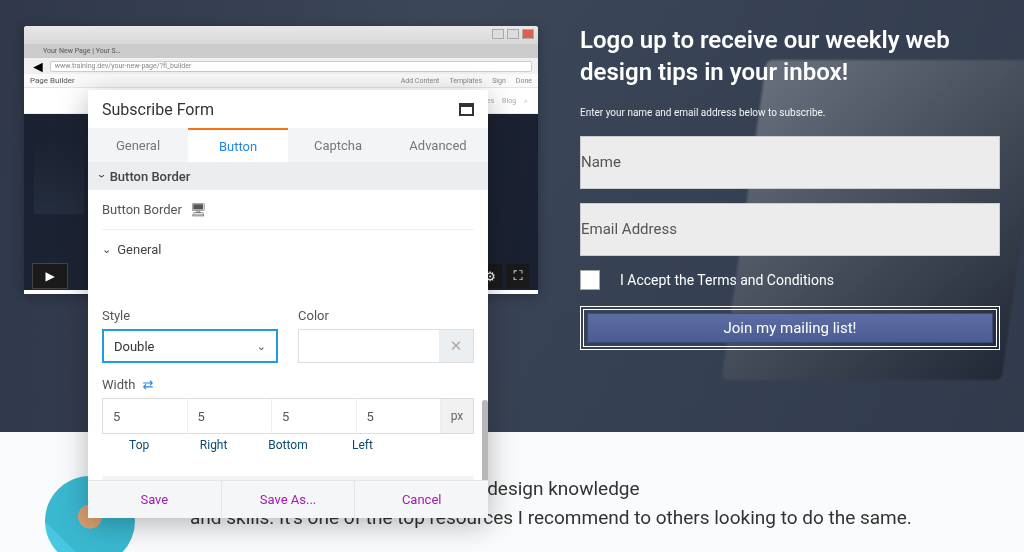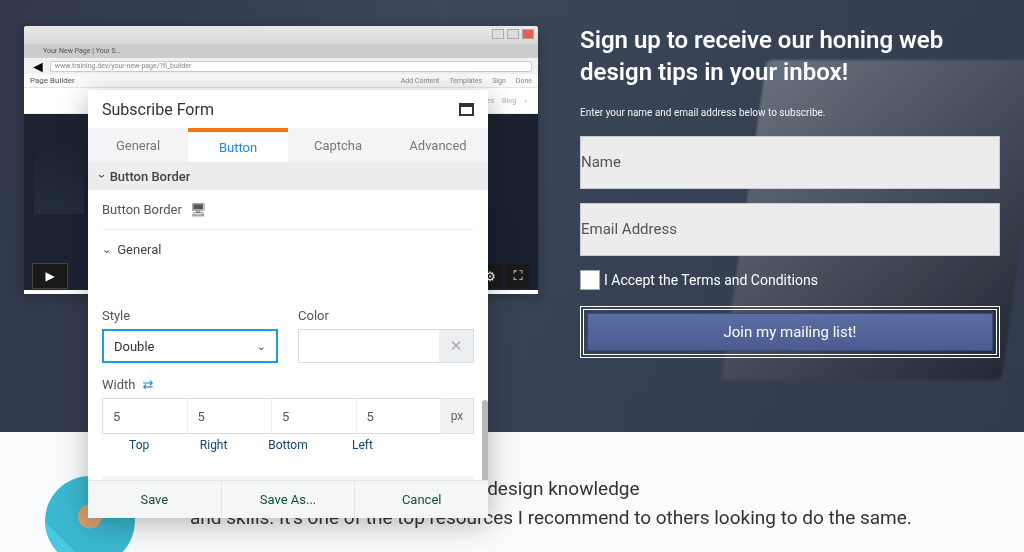--- a/index.html
+++ b/index.html
@@ -7,24 +7,24 @@
 
 
 .hero-bg { position: absolute; top: 0; left: 0; width: 1024px; height: 432px; background: linear-gradient(rgba(40,50,70,0.7), rgba(40,50,70,0.75)), linear-gradient(100deg, #445 0%, #6a7888 40%, #4a5560 100%); }
 .hero-bg::after { content: ""; position: absolute; right: 0; top: 60px; width: 280px; height: 320px; background: linear-gradient(135deg, rgba(255,255,255,0.25), rgba(0,0,0,0.3)); transform: skewX(-8deg); border-radius: 6px; filter: blur(1px); }
 
 
 .signup { position: absolute; top: 24px; left: 580px; width: 420px; color: #fff; }
 .signup h2 { font-size: 24px; font-weight: 600; line-height: 1.35; margin-bottom: 18px; }
 .signup p { font-size: 10px; margin-bottom: 18px; color: rgba(255,255,255,0.95); }
 .signup-field { width: 100%; height: 53px; background: #ececec; border: 1px solid #ccc; padding: 0 0; font-size: 15px; color: #555; display: flex; align-items: center; margin-bottom: 14px; }
-.terms-row { display: flex; align-items: center; gap: 4px; margin-top: 12px; margin-bottom: 16px; font-size: 14px; }
+.terms-row { display: flex; align-items: center; gap: 20px; margin-top: 12px; margin-bottom: 16px; font-size: 14px; }
 .terms-checkbox { width: 20px; height: 20px; background: #fff; border: 1px solid #aaa; }
 .signup-button-wrap { border: 4px double #fff; padding: 3px; }
-.signup-button { width: 100%; height: 38px; background: linear-gradient(#5b6da3, #4a5c92); color: #fff; font-size: 15px; display: flex; align-items: center; justify-content: center; border: 1px solid #3a4a7a; text-align: center; }
+.signup-button { width: 100%; height: 30px; background: linear-gradient(#5b6da3, #4a5c92); color: #fff; font-size: 15px; display: flex; align-items: center; justify-content: center; border: 1px solid #3a4a7a; text-align: center; }
 
 
 .lower { position: absolute; top: 432px; left: 0; width: 1024px; height: 120px; background: #fafbfc; }
 .testimonial { position: absolute; top: 474px; left: 190px; width: 800px; font-size: 19px; color: #333; line-height: 1.55; }
 .avatar { position: absolute; top: 476px; left: 45px; width: 90px; height: 90px; border-radius: 50%; background: radial-gradient(circle at 40% 30%, #4fc3d9 0%, #1a9cb8 60%, #0e7a92 100%); background-image: linear-gradient(45deg, #48c8e0 25%, transparent 25%), radial-gradient(circle at 50% 45%, #d8a070 0%, #d8a070 18%, transparent 18%); background-color: #3ab8d0; overflow: hidden; }
 
 
 .browser { position: absolute; top: 26px; left: 24px; width: 514px; height: 268px; background: #fff; border-radius: 3px 3px 0 0; box-shadow: 0 2px 12px rgba(0,0,0,0.3); overflow: hidden; }
 .browser-titlebar { height: 18px; background: linear-gradient(#e8e8e8, #d8d8d8); position: relative; }
 .browser-titlebar .winbtns { position: absolute; right: 4px; top: 3px; display: flex; gap: 3px; }
@@ -44,21 +44,21 @@
 .pb-play { width: 36px; height: 26px; background: #1a1a1a; border: 1px solid #444; display: flex; align-items: center; justify-content: center; color: #fff; font-size: 12px; }
 .pb-tools { display: flex; gap: 4px; }
 .pb-tools span { width: 24px; height: 24px; background: #1a1a1a; display: flex; align-items: center; justify-content: center; color: #fff; font-size: 13px; }
 
 
 .panel { position: absolute; top: 90px; left: 88px; width: 400px; height: 428px; background: #fff; box-shadow: 0 6px 28px rgba(0,0,0,0.28); font-size: 13px; color: #555; display: flex; flex-direction: column; }
 .panel-title { height: 38px; display: flex; align-items: center; padding: 0 14px; font-size: 16px; color: #333; justify-content: space-between; gap: 25px; }
 .panel-title .winicon { width: 15px; height: 13px; border: 2px solid #333; border-top-width: 4px; }
 .panel-tabs { display: flex; background: #f3f4f6; height: 34px; }
 .panel-tab { flex: 1; display: flex; align-items: center; justify-content: center; font-size: 13px; color: #777; cursor: pointer; }
-.panel-tab.active { background: #fff; color: #1e88e5; border-top: 4px solid #f97316; }
+.panel-tab.active { background: #fff; color: #1e88e5; border-top: 2px solid #f97316; }
 .sec-header { height: 28px; background: #ebedef; display: flex; align-items: center; padding: 0 12px; font-size: 13px; color: #444; font-weight: 500; }
 .sec-header .chev { transform: rotate(90deg); display: inline-block; margin-right: 6px; font-size: 12px; }
 .panel-body { padding: 12px 14px 0 14px; flex: 1; overflow: hidden; position: relative; }
 .field-label { font-size: 13px; color: #555; margin-bottom: 6px; display: flex; align-items: center; gap: 6px; margin-top: 41px; }
 .bb-row { display: flex; align-items: center; gap: 8px; padding-bottom: 12px; border-bottom: 1px solid #eee; }
 .gen-header { display: flex; align-items: center; gap: 6px; font-size: 13px; color: #444; padding: 12px 0 10px; }
 .gen-header .chev2 { font-size: 11px; }
 .two-col { display: flex; gap: 20px; }
 .two-col > div { flex: 1; }
 .select { margin-top: 4px; height: 34px; border: 2px solid #1e9be5; display: flex; align-items: center; justify-content: space-between; padding: 0 10px; font-size: 13px; color: #333; background: #fff; }
@@ -73,30 +73,30 @@
 .width-row .unit { width: 32px; height: 34px; background: #f1f1f1; display: flex; align-items: center; justify-content: center; font-size: 12px; color: #666; }
 .edge-labels { display: flex; margin-top: 4px; }
 .edge-labels span { flex: 1; text-align: center; font-size: 12px; color: #0c4a6e; }
 .edge-labels .unit-gap { width: 32px; }
 .radius-row { margin-top: 24px; height: 40px; background: #f3f4f6; display: flex; align-items: center; padding: 0 12px; gap: 8px; color: #555; font-size: 13px; }
 .radius-row .chev3 { font-size: 12px; color: #888; }
 .scrollbar { position: absolute; right: 0; top: 210px; width: 6px; height: 150px; background: #e0e0e0; border-radius: 3px; }
 .scrollbar .thumb { position: absolute; top: 0; width: 6px; height: 95px; background: #b8b8b8; border-radius: 3px; }
 
 .panel-footer { height: 38px; background: #f5f6f7; display: flex; border-top: 1px solid #e5e5e5; }
-.panel-footer .btn { flex: 1; display: flex; align-items: center; justify-content: center; font-size: 13px; color: #14532d; border-right: 1px solid #e5e5e5; cursor: pointer; }
+.panel-footer .btn { flex: 1; display: flex; align-items: center; justify-content: center; font-size: 13px; color: #a21caf; border-right: 1px solid #e5e5e5; cursor: pointer; }
 .panel-footer .btn:last-child { border-right: none; }
 </style>
 </head>
 <body>
 
 <div class="hero-bg"></div>
 
 <div class="signup">
-  <h2>Sign up to receive our honing web design tips in your inbox!</h2>
+  <h2>Logo up to receive our weekly web design tips in your inbox!</h2>
   <p>Enter your name and email address below to subscribe.</p>
   <div class="signup-field">Name</div>
   <div class="signup-field">Email Address</div>
   <div class="terms-row">
     <div class="terms-checkbox"></div>
     <span>I Accept the Terms and Conditions</span>
   </div>
   <div class="signup-button-wrap">
     <div class="signup-button">Join my mailing list!</div>
   </div>

